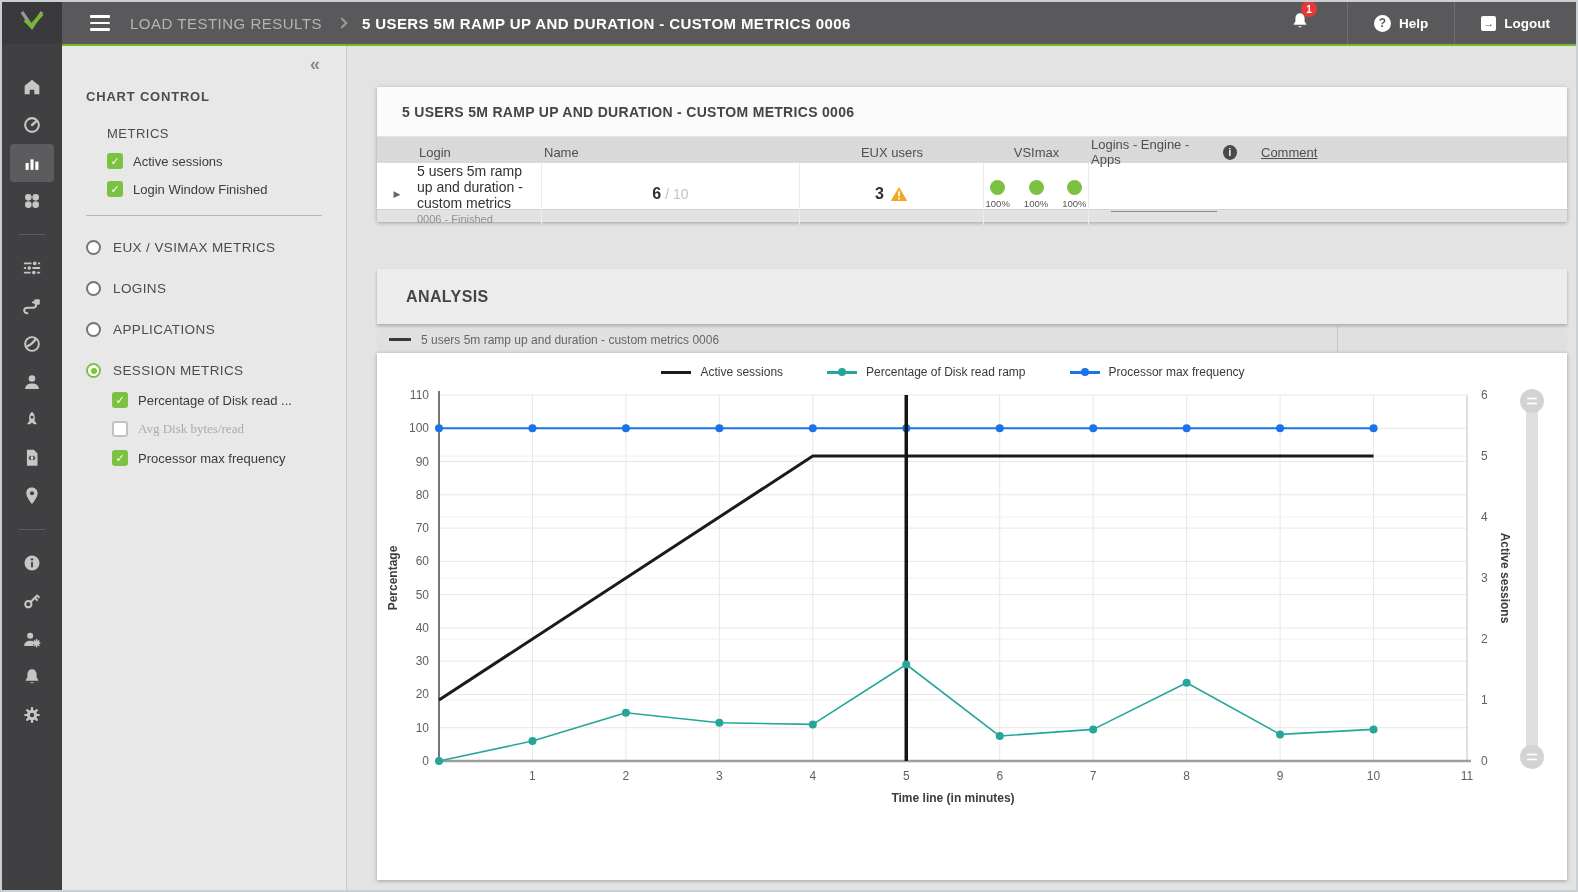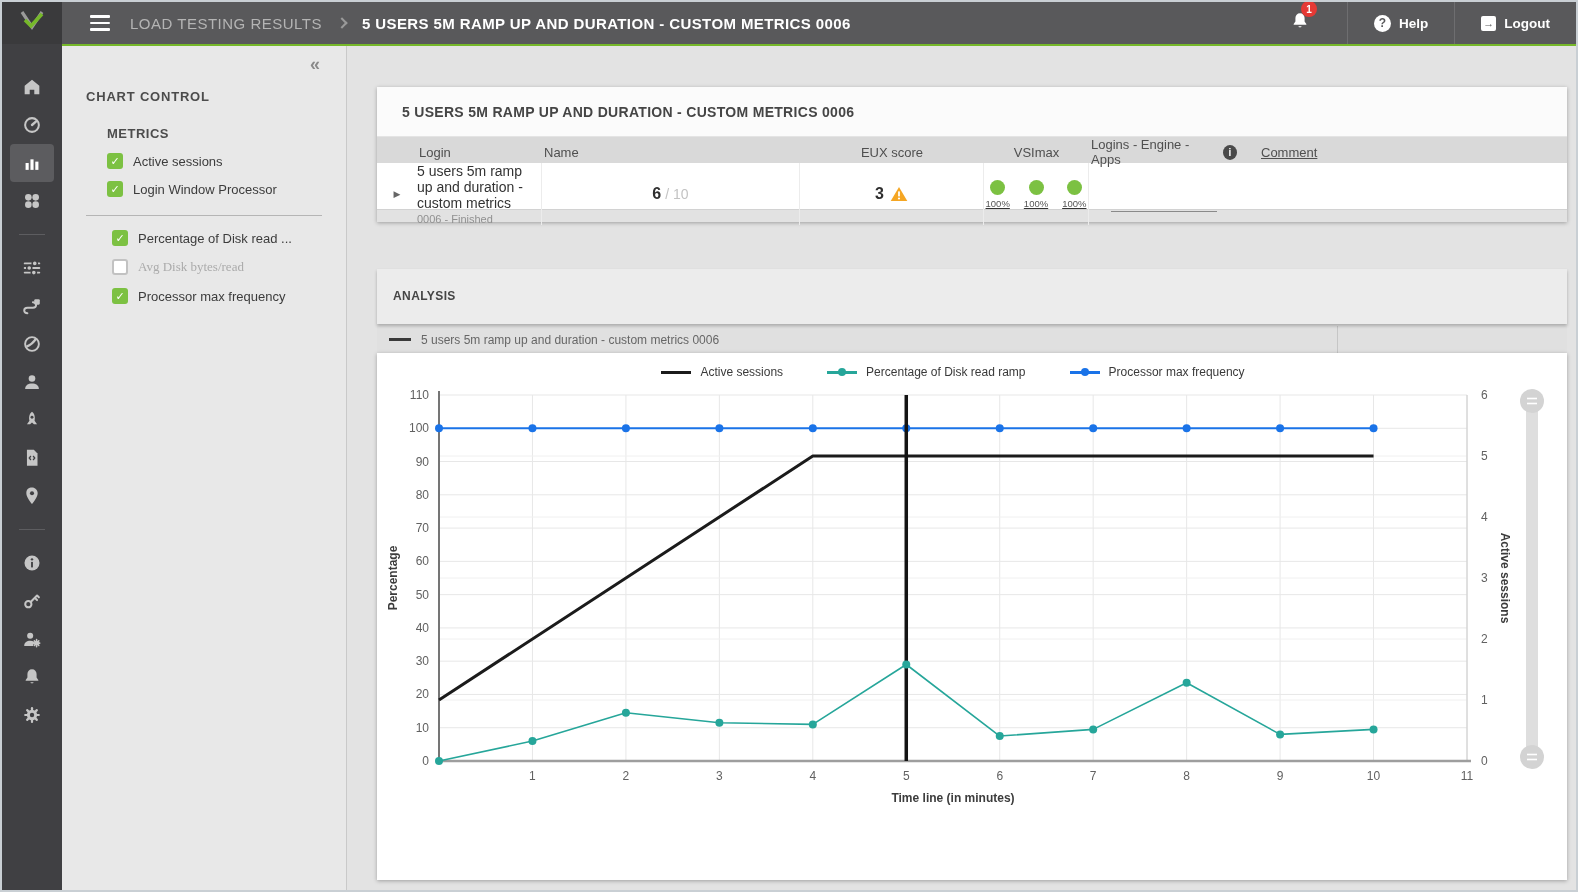--- a/index.html
+++ b/index.html
@@ -26,21 +26,21 @@
   
   #rail { position:absolute; top:42px; left:0; bottom:0; width:60px; background:#404043; display:flex; flex-direction:column; align-items:center; padding-top:24px; z-index:20; }
   .rail-item { width:44px; height:38px; display:flex; align-items:center; justify-content:center; border-radius:4px; cursor:pointer; flex:none; }
   .rail-item.active { background:#5c5c5f; }
   .rail-div { width:26px; height:1px; background:#5d5d60; margin:14px 0; flex:none; }
 
   
   #chart-control { position:absolute; top:44px; left:60px; bottom:0; width:285px; background:#e8e8e8; border-right:1px solid #c9c9c9; }
   .collapse { text-align:right; padding:8px 26px 0 0; color:#8a8a8a; font-size:18px; font-weight:bold; cursor:pointer; }
   .cc-title { margin:14px 0 0 24px; font-size:13px; font-weight:bold; color:#4c4c4c; letter-spacing:.8px; }
-  .cc-sub { margin:22px 0 0 45px; font-size:13px; font-weight:bold; color:#4c4c4c; letter-spacing:.5px; }
+  .cc-sub { margin:22px 0 0 45px; font-size:13px; font-weight:normal; color:#4c4c4c; letter-spacing:.5px; }
   #metric-checkbox-list { margin:12px 0 0 45px; display:flex; flex-direction:column; gap:12px; }
   .cb-row { display:flex; align-items:center; gap:10px; cursor:pointer; }
   .cb { width:16px; height:16px; border-radius:3px; display:flex; align-items:center; justify-content:center; font-size:11px; color:#fff; flex:none; }
   .cb.on { background:#7cc142; }
   .cb.off { background:#fff; border:2px solid #9e9e9e; }
   .cb.off.dis { border-color:#c2c2c2; }
   .cb-label { font-size:13px; color:#3c3c3c; }
   .cb-label.dis { color:#ababab;font-family:Liberation Serif, serif; }
   .cc-divider { margin:18px 24px 0 24px; border-top:1px solid #b5b5b5; }
   #metric-group-list { margin:24px 0 0 24px; display:flex; flex-direction:column; gap:26px; }
@@ -67,32 +67,32 @@
   .cell { height:100%; display:flex; flex-direction:column; justify-content:center; border-right:1px solid #ececec; }
   .cell:last-child { border-right:none; }
   .cell.arrow { align-items:center; color:#666; font-size:9px; border-right:none; cursor:pointer; }
   .two-line small { font-size:11px; color:#909090; margin-top:2px; }
   .cell.time { padding-left:5px; }
   .score { flex-direction:row; align-items:center; justify-content:center; gap:4px; }
   .score b { font-size:16px; color:#2f2f2f; }
   .score .max { color:#c3c3c3; font-size:14px;text-align:center; }
   .vsimax { flex-direction:row; align-items:center; justify-content:center; gap:6px; }
   .vsimax b { font-size:16px; color:#2f2f2f; }
-  #logins-cell { flex-direction:row; align-items:center; justify-content:center; gap:14px;text-decoration:underline; }
+  #logins-cell { flex-direction:row; align-items:center; justify-content:center; gap:14px; }
   .dot-stack { display:flex; flex-direction:column; align-items:center; gap:3px; }
   .dot { width:15px; height:15px; border-radius:50%; background:#7cc142; }
   .dot-label { font-size:9.5px; color:#555; }
   .comment-cell { padding:0 22px; justify-content:flex-end; padding-bottom:13px; }
   .comment-line { border-bottom:1px solid #8a8a8a; height:1px; width:100%; cursor:text; }
   .panel-foot { height:13px; background:#e2e2e2; border-top:1px solid #d2d2d2; }
   .info-ic { width:15px; height:15px; border-radius:50%; background:#4a4a4a; color:#fff; font-size:10px; font-weight:bold; display:inline-flex; align-items:center; justify-content:center; font-style:normal; }
 
   
   #analysis-panel { top:223px; height:611px; background:transparent; box-shadow:none; }
-  .analysis-head { height:55px; line-height:55px; padding-left:16px; background:#ececec; font-size:12px; font-weight:bold; color:#454545; letter-spacing:.4px; box-shadow:0 2px 3px rgba(0,0,0,.25); position:relative; z-index:2; }
+  .analysis-head { height:55px; line-height:55px; padding-left:29px; background:#ececec; font-size:16px; font-weight:bold; color:#454545; letter-spacing:.4px; box-shadow:0 2px 3px rgba(0,0,0,.25); position:relative; z-index:2; }
   .series-bar { height:27px; margin-top:2px; background:#e0e0e0; display:flex; align-items:center; position:relative; }
   .series-item { display:flex; align-items:center; gap:10px; padding-left:12px; cursor:pointer; }
   .series-swatch { width:22px; height:3px; background:#3a3a3a; }
   .series-label { font-size:12px; color:#666; }
   .series-div { position:absolute; left:960px; top:0; bottom:0; width:1px; background:#c6c6c6; }
   .chart-region { position:relative; height:527px; background:#fff; box-shadow:0 1px 4px rgba(0,0,0,.3); }
   #legend { position:absolute; top:12px; left:62px; width:1028px; display:flex; justify-content:center; gap:44px; z-index:3; }
   .leg-item { display:flex; align-items:center; gap:9px; cursor:pointer; }
   .leg-line { width:30px; height:3px; position:relative; }
   .leg-dot { position:absolute; width:8px; height:8px; border-radius:50%; left:11px; top:-2.5px; }
@@ -263,24 +263,42 @@
   <div class="collapse">«</div>
   <div class="cc-title">CHART CONTROL</div>
   <div class="cc-sub">METRICS</div>
   <div id="metric-checkbox-list">
       <div class="cb-row">
         <span class="cb on">✓</span>
         <span class="cb-label">Active sessions</span>
       </div>
       <div class="cb-row">
         <span class="cb on">✓</span>
-        <span class="cb-label">Login Window Processor</span>
+        <span class="cb-label">Login Window Finished</span>
       </div>
     </div>
   <div class="cc-divider"></div>
+  <div id="metric-group-list">
+      <div class="radio-row">
+        <span class="radio"></span>
+        <span class="radio-label">EUX / VSIMAX METRICS</span>
+      </div>
+      <div class="radio-row">
+        <span class="radio"></span>
+        <span class="radio-label">LOGINS</span>
+      </div>
+      <div class="radio-row">
+        <span class="radio"></span>
+        <span class="radio-label">APPLICATIONS</span>
+      </div>
+      <div class="radio-row">
+        <span class="radio sel"></span>
+        <span class="radio-label">SESSION METRICS</span>
+      </div>
+    </div>
   <div id="session-metric-list">
       <div class="cb-row">
         <span class="cb on">✓</span>
         <span class="cb-label">Percentage of Disk read ...</span>
       </div>
       <div class="cb-row">
         <span class="cb off dis"></span>
         <span class="cb-label dis">Avg Disk bytes/read</span>
       </div>
       <div class="cb-row">
@@ -291,21 +309,21 @@
 </div>
 
 <div id="main">
 
   <div class="panel" id="results-panel">
     <div class="panel-title">5 USERS 5M RAMP UP AND DURATION - CUSTOM METRICS 0006</div>
     <div class="t-row t-head">
       <div class="hc"></div>
       <div class="hc">Login</div>
       <div class="hc">Name</div>
-      <div class="hc c">EUX score</div>
+      <div class="hc c">EUX users</div>
       <div class="hc c">VSImax</div>
       <div class="hc l5">
         <span>Logins - Engine - Apps</span>
         <i class="info-ic">i</i>
       </div>
       <div class="hc cm">Comment</div>
     </div>
     <div class="t-row t-data">
       <div class="cell arrow">▶</div>
       <div class="cell two-line">

